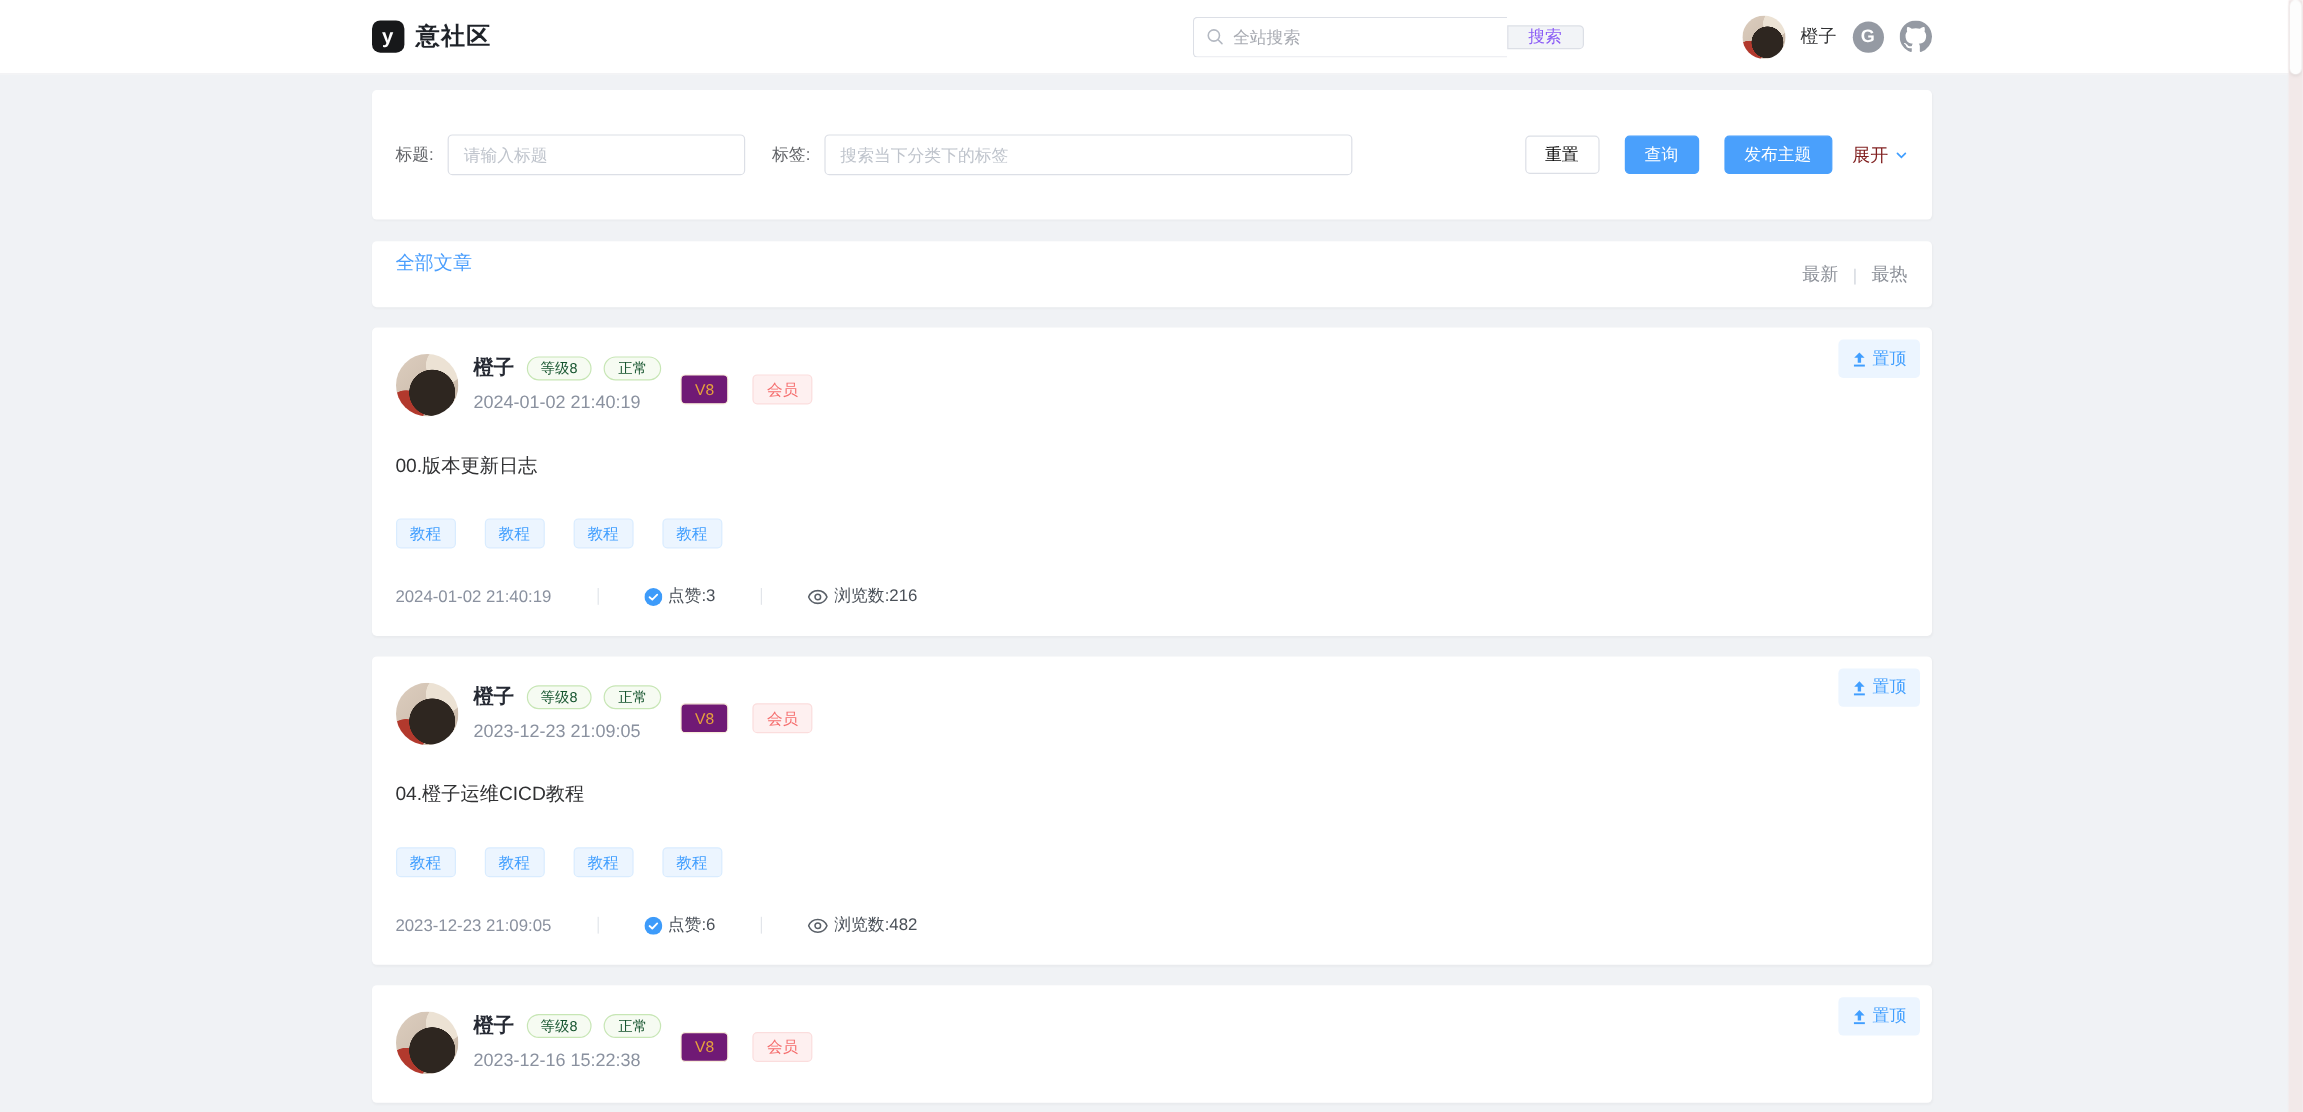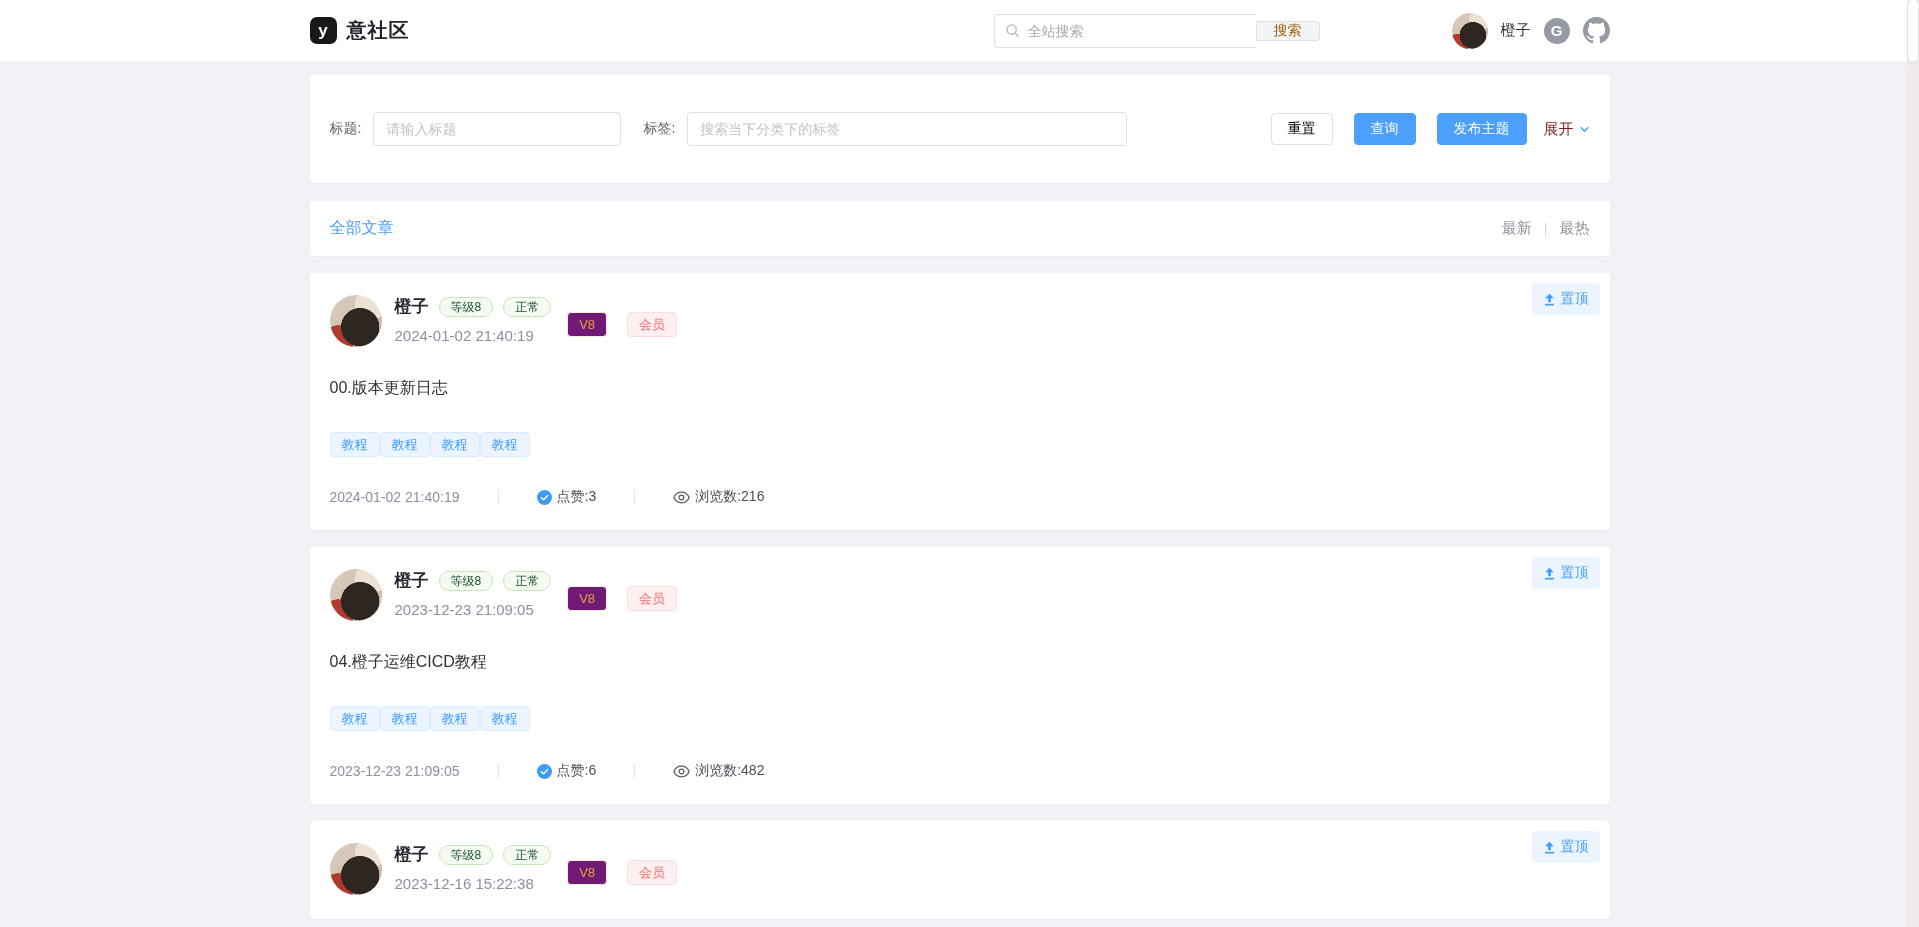--- a/index.html
+++ b/index.html
@@ -30,21 +30,21 @@
     border:1px solid #dcdfe6; border-right:none; border-radius:4px 0 0 4px;
     padding:12px 10px; background:#fff;
   }
   .search-input-box input {
     border:none; outline:none; flex:1; font-size:14px; margin-left:8px;
     font-family:inherit; color:#333; background:transparent;
   }
   .search-input-box input::placeholder { color:#a8abb2; }
   .search-btn {
     height:20px; width:64px; border:1px solid #dcdfe6; border-radius:0 4px 4px 0;
-    background:#f2f4f7; color:#a16207; font-size:14px; cursor:pointer; font-family:inherit;
+    background:#f2f4f7; color:#8b5cf6; font-size:14px; cursor:pointer; font-family:inherit;
   }
   .user-area { margin-left:132px; display:flex; align-items:center; gap:13px; }
   .avatar {
     border-radius:50%; display:inline-block; flex:none;
     background:
       radial-gradient(circle at 58% 62%, #2e2620 0 43%, rgba(0,0,0,0) 44%),
       radial-gradient(circle at 16% 88%, #b2392d 0 24%, rgba(0,0,0,0) 25%),
       radial-gradient(circle at 78% 18%, #ece2d4 0 26%, rgba(0,0,0,0) 27%),
       linear-gradient(135deg,#dccdbe,#c5b5a5);
   }
@@ -72,21 +72,21 @@
   .f-input.w2 { width:440px; margin-right:0; }
   .gap { width:22px; flex:none; }
   .filter-actions { margin-left:auto; display:flex; align-items:center; gap:21px; }
   .btn {
     height:32px; border-radius:4px; font-size:14px; cursor:pointer; font-family:inherit;
     padding:0 16px; border:1px solid #dcdfe6; background:#fff; color:#000000;
   }
   .btn.primary { background:#4aa0fc; border-color:#4aa0fc; color:#fff; }
   .expand-link { display:flex; align-items:center; gap:5px; color:#7f1d1d; font-size:15px; cursor:pointer; margin-left:-4px; }
   
-  .list-bar { margin-top:18px; height:55px; display:flex; align-items:center; padding:18px 20px; }
+  .list-bar { margin-top:18px; height:55px; display:flex; padding:8px 20px; }
   .list-title { font-size:16px; color:#4a9efd; cursor:pointer; }
   .sort-group { margin-left:auto; display:flex; align-items:center; gap:12px; font-size:15px; color:#8d9199; }
   .sort-item { cursor:pointer; }
   .sort-sep { color:#d3d7de; font-size:14px; }
   
   .post-card { margin-top:17px; padding:22px 20px 24px; position:relative; }
   .pin-btn {
     position:absolute; top:10px; right:10px; display:flex; align-items:center; gap:5px;
     background:#ecf5ff; color:#409eff; font-size:14px; border:none; border-radius:4px;
     padding:7px 11px; cursor:pointer; font-family:inherit;
@@ -98,21 +98,21 @@
   .badge {
     font-size:12px; border-radius:11px; padding:3px 11px; line-height:1; white-space:nowrap;
   }
   .badge.green { color:#14532d; background:#f6fbf2; border:1px solid #c7e6b5; }
   .u-date { margin-top:9px; font-size:15px; color:#8a919f; }
   .side-badges { display:flex; align-items:center; gap:20px; margin-left:16px; align-self:center; margin-top:6px; }
   .chip { font-size:13px; border-radius:4px; padding:5px 11px; line-height:1; white-space:nowrap; }
   .chip.vip { color:#e6a23c; background:#701a75; border:1px solid #f8ecd9; }
   .chip.member { color:#f56c6c; background:#fef0f0; border:1px solid #fbdddd; }
   .post-title { margin-top:31px; font-size:16px; color:#303133; cursor:pointer; }
-  .tags-row { margin-top:33px; display:flex; }
+  .tags-row { margin-top:33px; display:flex; gap:24px; }
   .tag-chip {
     font-size:13px; color:#409eff; background:#ecf5ff; border:1px solid #d9ecff;
     border-radius:4px; padding:5px 11px; line-height:1; cursor:pointer;
   }
   .post-footer { margin-top:31px; display:flex; align-items:center; font-size:14px; color:#8a919f; }
   .stat { display:flex; align-items:center; gap:5px; color:#4a5058; }
   .vdiv { width:1px; height:14px; background:#e2e5ea; margin:0 38px; }
   
   .scrollbar { position:fixed; top:0; right:0; width:12px; height:927px; background:#f2e9e9; }
   .scroll-thumb { position:absolute; top:0; left:1px; width:10px; height:62px; background:#fdfdfd; border-radius:6px; box-shadow:0 1px 3px rgba(0,0,0,0.10); }

